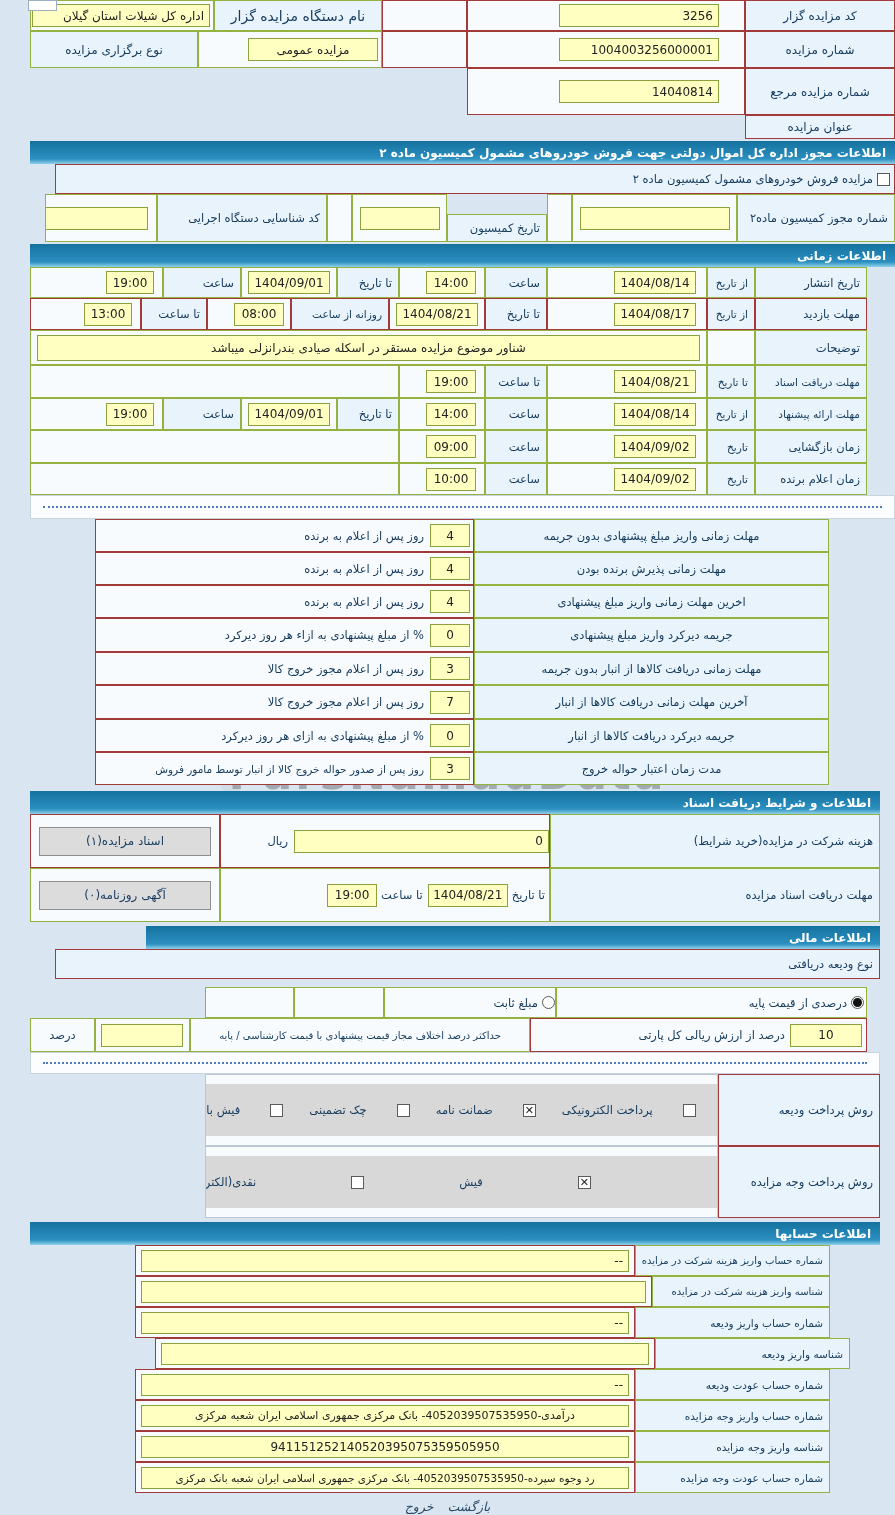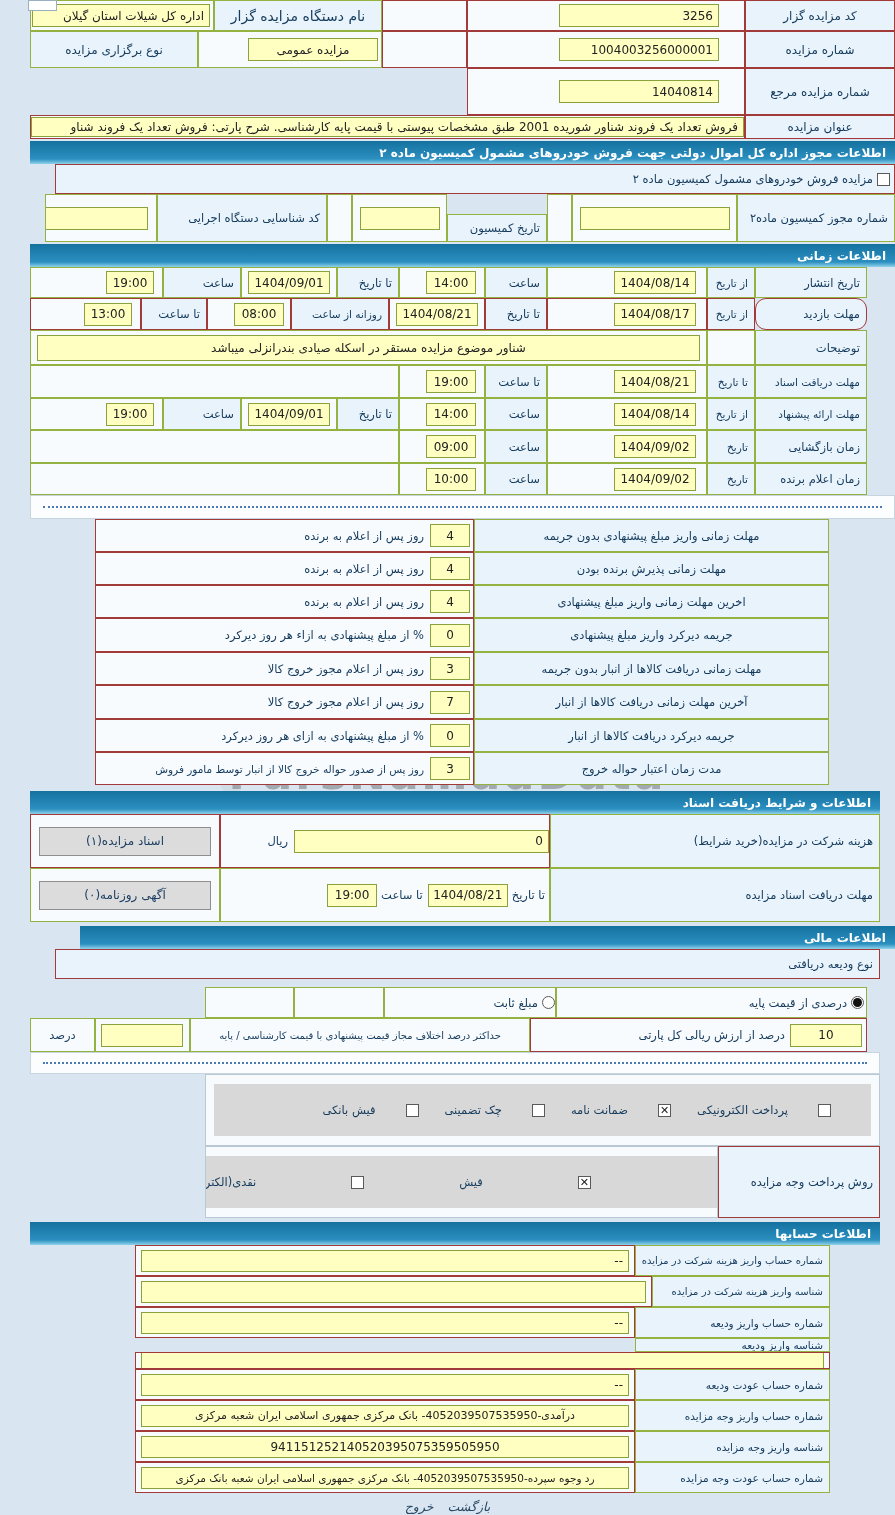--- a/index.html
+++ b/index.html
@@ -108,23 +108,20 @@
       <div class="cell bg-white bd-red al-r" style="width: 278px;">
         <span style="width: 25px; flex-shrink: 0;"></span>
         <div class="inp al-r" style="width: 160px;">14040814</div>
       </div>
       <div class="cell bg-none bd-none al-r" style="flex: 1 1 auto;"></div>
     </div>
     <div class="row" style="height: 24px; width: 865px; margin-right: 0px;">
       <div class="cell bg-blue bd-red al-c" style="width: 150px;">
         <span class="lbl-text" style="font-size: 12px;">عنوان مزایده</span>
       </div>
-      <div class="cell bg-white bd-red al-r" style="flex: 1 1 auto;">
-        <div class="inp al-r" style="flex: 1 1 auto; width: auto; height: 20px;">فروش تعداد یک فروند شناور شوریده 2001 طبق مشخصات پیوستی با قیمت پایه کارشناسی. شرح پارتی: فروش تعداد یک فروند شناو</div>
-      </div>
     </div>
     <div class="hdr" style="width: 865px; margin-right: 0px; margin-top: 2px;">اطلاعات مجوز اداره کل اموال دولتی جهت فروش خودروهای مشمول کمیسیون ماده ۲</div>
     <div class="row" style="height: 30px; width: 840px; margin-right: 0px;">
       <div class="cell bg-blue bd-red al-r" style="flex: 1 1 auto;">
         <span style="width: 4px; flex-shrink: 0;"></span>
         <span class="chk"></span>
         <span class="chklbl">مزایده فروش خودروهای مشمول کمیسیون ماده ۲</span>
       </div>
     </div>
     <div class="row" style="height: 48px; width: 850px; margin-right: 0px;">
@@ -178,21 +175,21 @@
       </div>
       <div class="cell bg-blue bd-green al-r" style="width: 78px;">
         <span class="lbl-text">ساعت</span>
       </div>
       <div class="cell bg-white bd-green al-r" style="flex: 1 1 auto;">
         <span style="width: 8px; flex-shrink: 0;"></span>
         <div class="inp al-c" style="width: 48px;">19:00</div>
       </div>
     </div>
     <div class="row" style="height: 32px; width: 837px; margin-right: 28px;">
-      <div class="cell bg-blue bd-red al-r" style="width: 112px; border-radius: 11px;">
+      <div class="cell bg-blue bd-red al-r" style="width: 112px;">
         <span class="lbl-text">مهلت بازدید</span>
       </div>
       <div class="cell bg-blue bd-red al-r" style="width: 48px;">
         <span class="lbl-text" style="font-size: 10.5px;">از تاریخ</span>
       </div>
       <div class="cell bg-white bd-red al-r" style="width: 160px;">
         <span style="width: 10px; flex-shrink: 0;"></span>
         <div class="inp al-c" style="width: 82px;">1404/08/17</div>
       </div>
       <div class="cell bg-blue bd-red al-r" style="width: 62px;">
@@ -437,21 +434,21 @@
         <div class="inp al-c" style="width: 80px;">1404/08/21</div>
         <span style="width: 5px; flex-shrink: 0;"></span>
         <span class="txtv">تا ساعت</span>
         <span style="width: 4px; flex-shrink: 0;"></span>
         <div class="inp al-c" style="width: 50px;">19:00</div>
       </div>
       <div class="cell bg-white bd-green al-c" style="flex: 1 1 auto;">
         <div class="btn" style="width: 170px;">آگهی روزنامه(۰)</div>
       </div>
     </div>
-    <div class="hdr" style="width: 815px; margin-top: 4px;">اطلاعات مالی</div>
+    <div class="hdr" style="width: 734px; margin-right: 15px; margin-top: 4px;">اطلاعات مالی</div>
     <div class="row" style="height: 30px; width: 825px; margin-right: 15px;">
       <div class="cell bg-blue bd-red al-r" style="flex: 1 1 auto;">
         <span class="lbl-text">نوع ودیعه دریافتی</span>
       </div>
     </div>
     <div class="gaprow" style="height: 8px;"></div>
     <div class="row" style="height: 31px; width: 662px; margin-right: 28px;">
       <div class="cell bg-white bd-green al-r" style="width: 311px;">
         <span style="width: 2px; flex-shrink: 0;"></span>
         <span class="rad on">
@@ -483,20 +480,23 @@
         <div class="inp al-r" style="width: 82px;"></div>
       </div>
       <div class="cell bg-white bd-green al-c" style="flex: 1 1 auto;">
         <span class="txtv">درصد</span>
       </div>
     </div>
     <div class="dashrow" style="width: 850px; height: 22px; margin-right: 15px;">
       <div class="dash-line"></div>
     </div>
     <div class="row" style="height: 72px; width: 675px; margin-right: 15px;">
+      <div class="cell bg-blue bd-red al-r" style="width: 162px;">
+        <span class="lbl-text">روش پرداخت ودیعه</span>
+      </div>
       <div class="cell bg-white bd-gray al-c" style="flex: 1 1 auto;">
         <div class="panel" style="padding-right: 40px; column-gap: 26px;">
           <span class="chk"></span>
           <span class="chklbl">پرداخت الکترونیکی</span>
           <span class="chk on">✕</span>
           <span class="chklbl">ضمانت نامه</span>
           <span class="chk"></span>
           <span class="chklbl">چک تضمینی</span>
           <span class="chk"></span>
           <span class="chklbl">فیش بانکی</span>
@@ -540,21 +540,21 @@
     <div class="row" style="height: 31px; width: 695px; margin-right: 65px;">
       <div class="cell bg-blue bd-green al-r" style="width: 195px;">
         <span class="lbl-text" style="font-size: 10.5px;">شماره حساب واریز ودیعه</span>
       </div>
       <div class="cell bg-white bd-red al-r" style="flex: 1 1 auto;">
         <span style="width: 5px; flex-shrink: 0;"></span>
         <div class="inp al-r" style="flex: 1 1 auto; width: auto; height: 22px;">--</div>
         <span style="width: 5px; flex-shrink: 0;"></span>
       </div>
     </div>
-    <div class="row" style="height: 31px; width: 695px; margin-right: 65px; flex-direction: column;">
+    <div class="row" style="height: 31px; width: 695px; margin-right: 45px;">
       <div class="cell bg-blue bd-green al-r" style="width: 195px;">
         <span class="lbl-text" style="font-size: 10.5px;">شناسه واریز ودیعه</span>
       </div>
       <div class="cell bg-white bd-red al-r" style="flex: 1 1 auto;">
         <span style="width: 5px; flex-shrink: 0;"></span>
         <div class="inp al-r" style="flex: 1 1 auto; width: auto; height: 22px;"></div>
         <span style="width: 5px; flex-shrink: 0;"></span>
       </div>
     </div>
     <div class="row" style="height: 31px; width: 695px; margin-right: 65px;">

